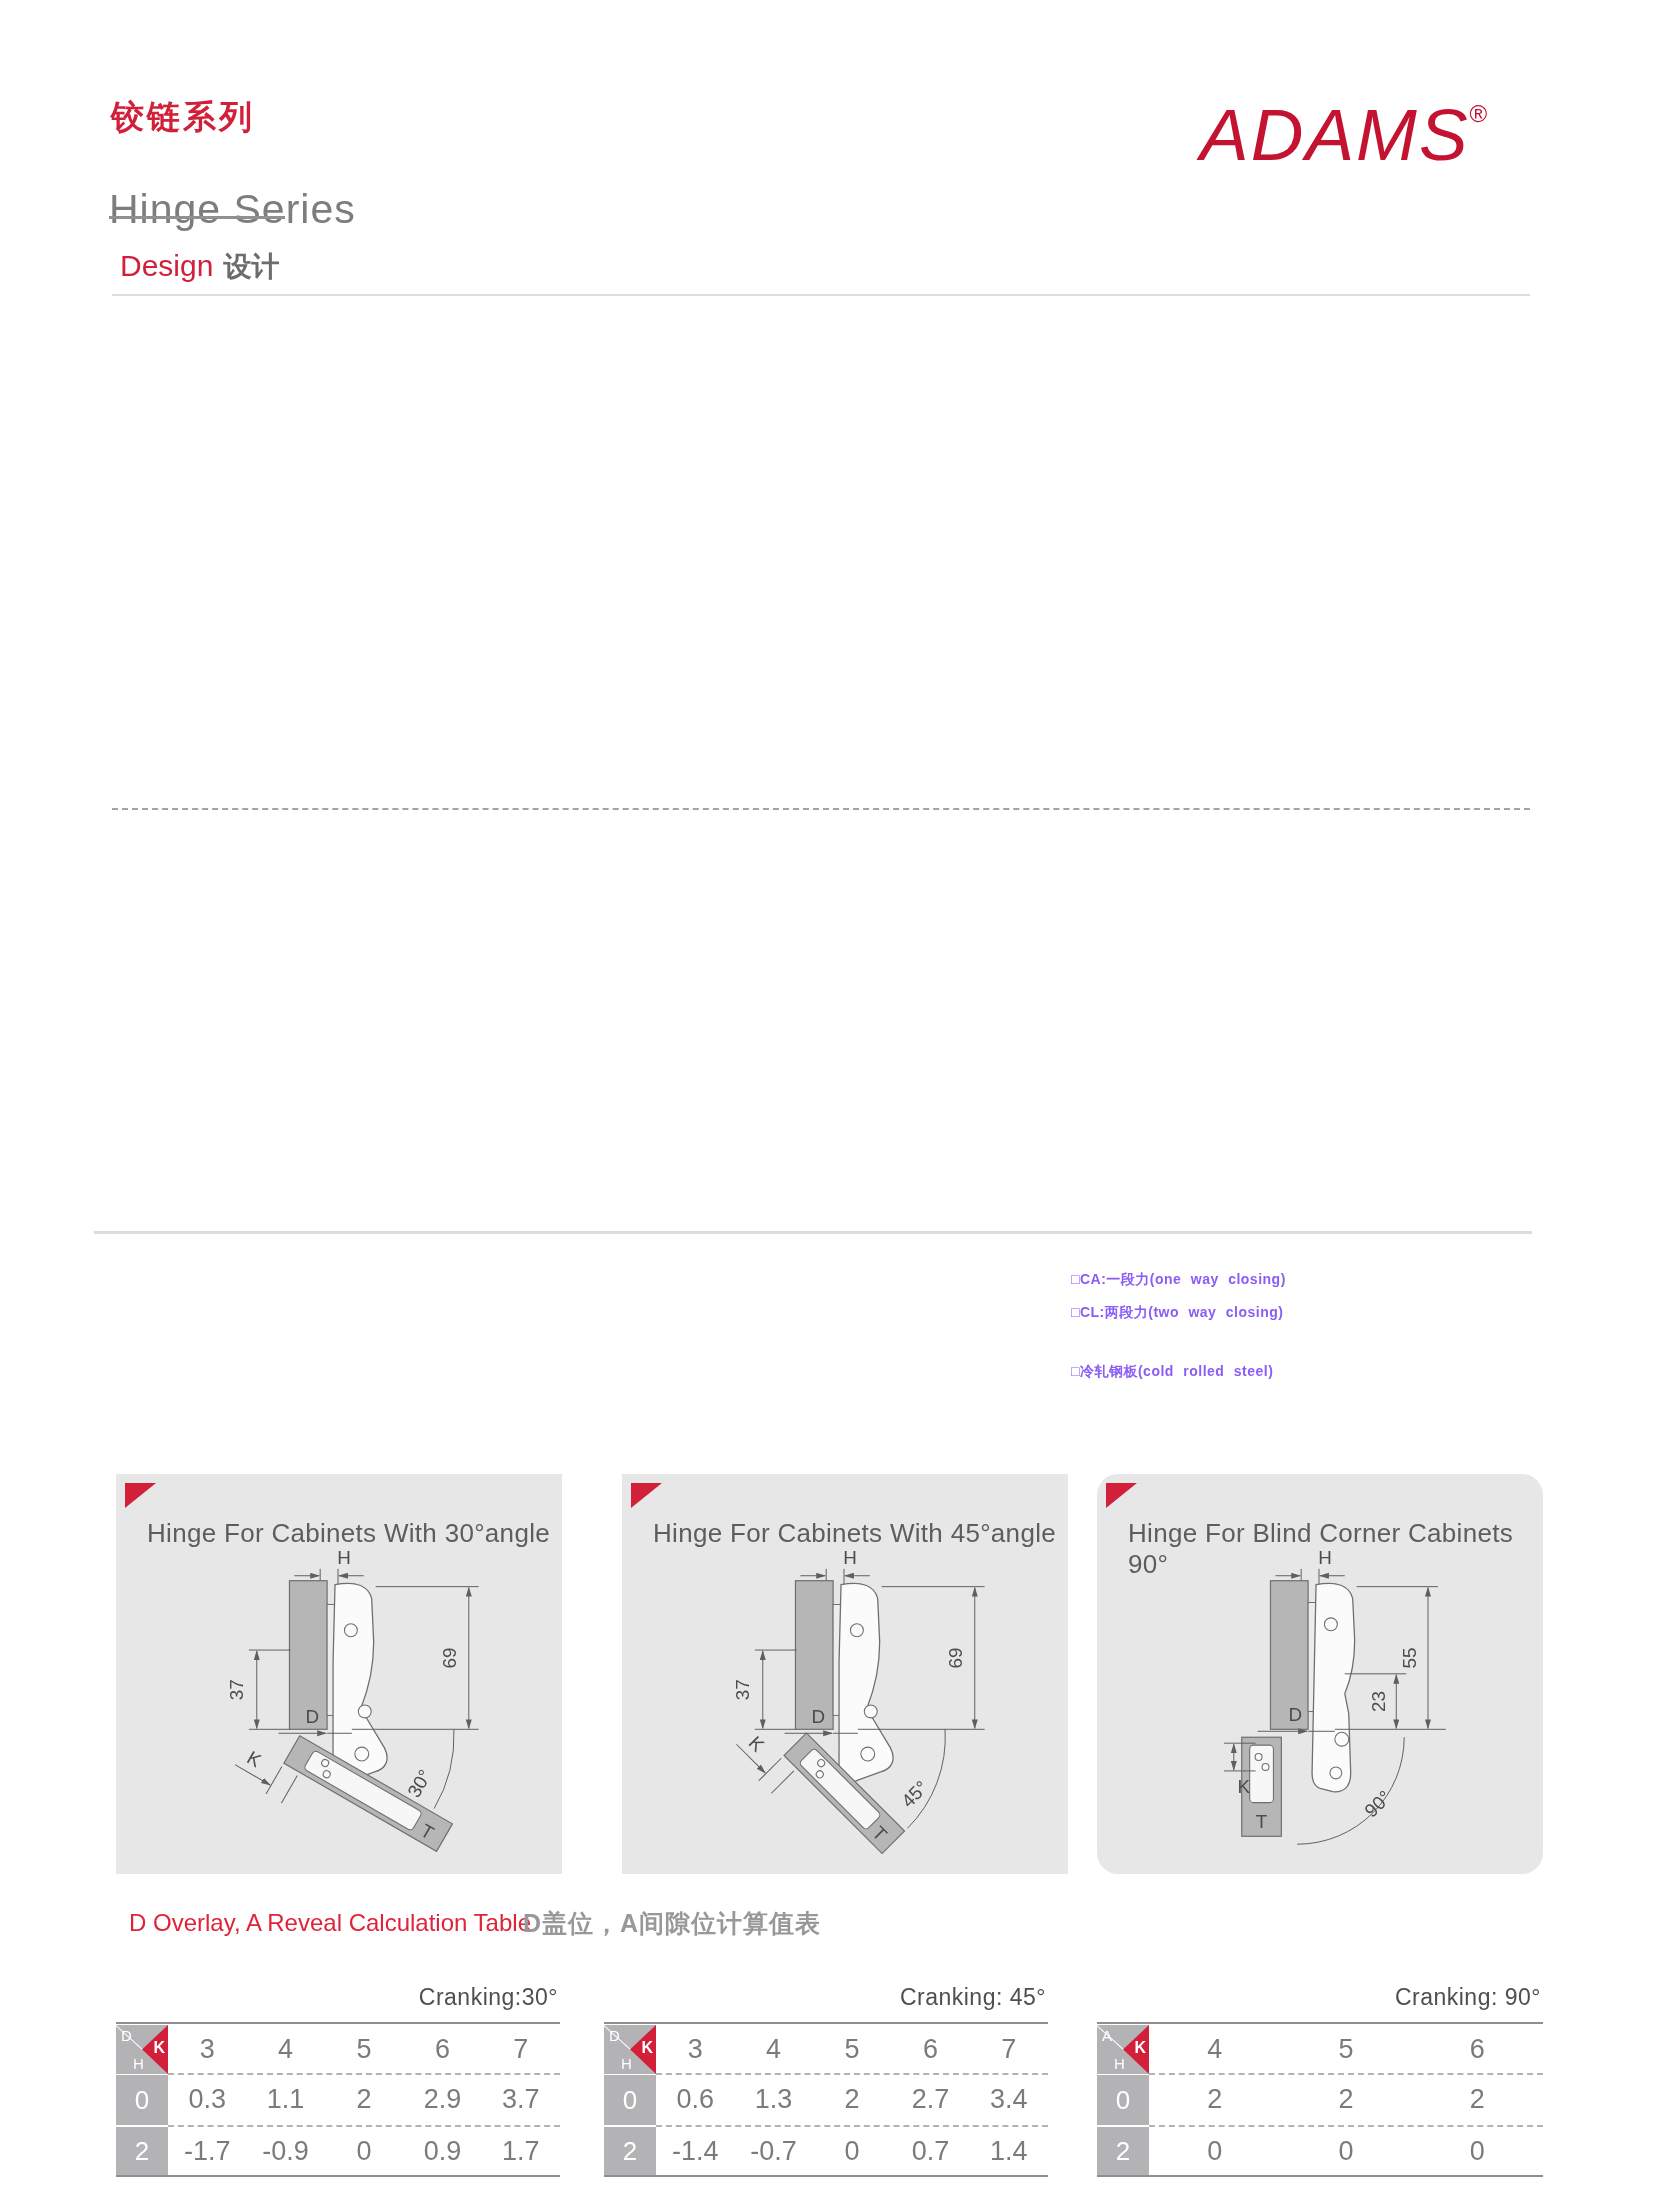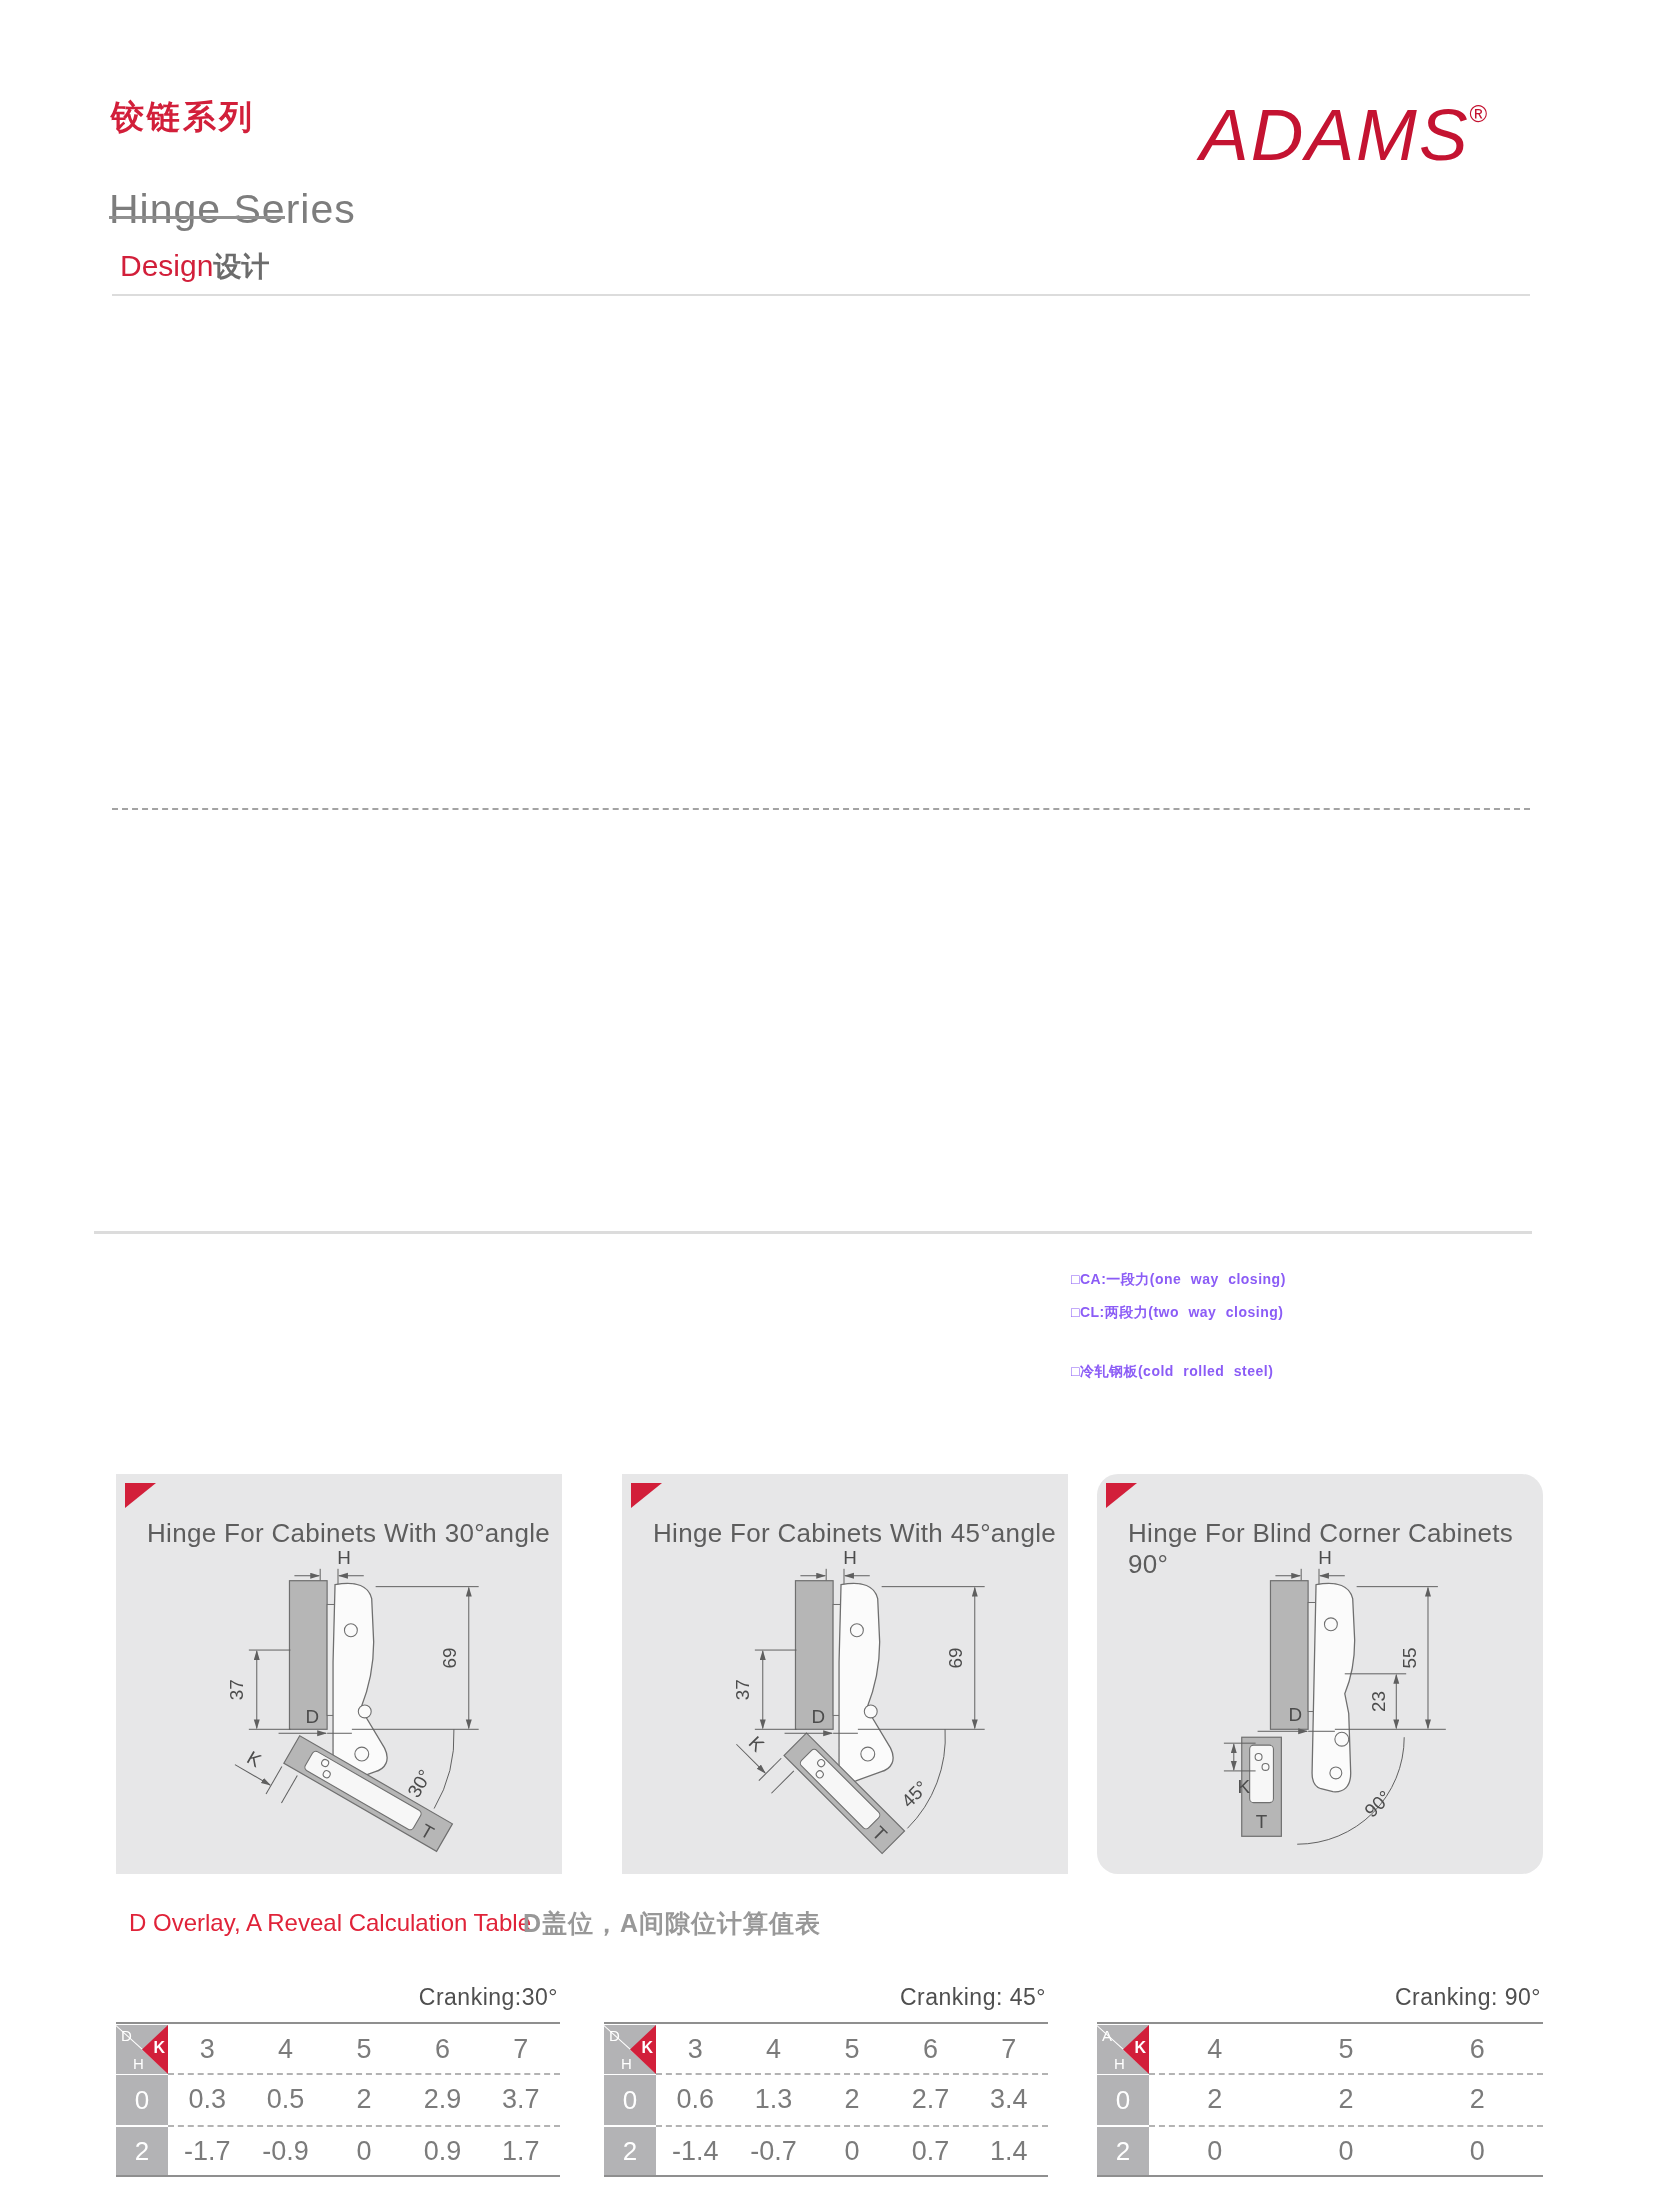--- a/index.html
+++ b/index.html
@@ -6,21 +6,21 @@
   #canvas{position:relative;width:1659px;height:2210px;background:#ffffff;
           font-family:"Liberation Sans",sans-serif;overflow:hidden;}
   .abs{position:absolute;}
 
   
   .zh-title{left:111px;top:95px;font-size:33px;font-weight:bold;color:#d21f3a;letter-spacing:3px;}
   .en-title{left:109px;top:141px;font-size:41px;color:#7d7d7d;letter-spacing:1px;margin-top:45px;}
   .title-rule{left:109px;top:216px;width:176px;height:3px;background:#909090;}
   .design-row{left:120px;top:248px;}
   .design-en{font-size:30px;color:#d21f3a;}
-  .design-zh{font-size:28px;font-weight:bold;color:#6c6c6c;}
+  .design-zh{font-size:28px;font-weight:bold;color:#6c6c6c;margin-left:10px;}
   .brand{left:1200px;top:93px;font-size:73px;font-weight:normal;font-style:italic;
          color:#c41331;letter-spacing:2px;}
   .brand .reg{font-size:24px;font-style:normal;vertical-align:38px;letter-spacing:0;}
   .hr1{left:112px;top:294px;width:1418px;height:2px;background:#dcdcdc;}
   .dashed-div{left:112px;top:808px;width:1418px;height:0;border-top:2px dashed #a3a3a3;}
   .hr2{left:94px;top:1231px;width:1438px;height:3px;background:#dcdcdc;}
 
   
   .defs{left:133px;top:1255px;font-size:21px;font-weight:bold;color:#6b6b6b;
         line-height:33px;word-spacing:5px;letter-spacing:0.5px;}
@@ -267,21 +267,21 @@
       <div class="vcell">3</div>
       <div class="vcell">4</div>
       <div class="vcell">5</div>
       <div class="vcell">6</div>
       <div class="vcell">7</div>
     </div>
     <div class="dash d0"></div>
     <div class="rlab r0">0</div>
     <div class="vrow v0">
       <div class="vcell">0.3</div>
-      <div class="vcell">0.5</div>
+      <div class="vcell">1.1</div>
       <div class="vcell">2</div>
       <div class="vcell">2.9</div>
       <div class="vcell">3.7</div>
     </div>
     <div class="dash d1"></div>
     <div class="rlab r1">2</div>
     <div class="vrow v1">
       <div class="vcell">-1.7</div>
       <div class="vcell">-0.9</div>
       <div class="vcell">0</div>

